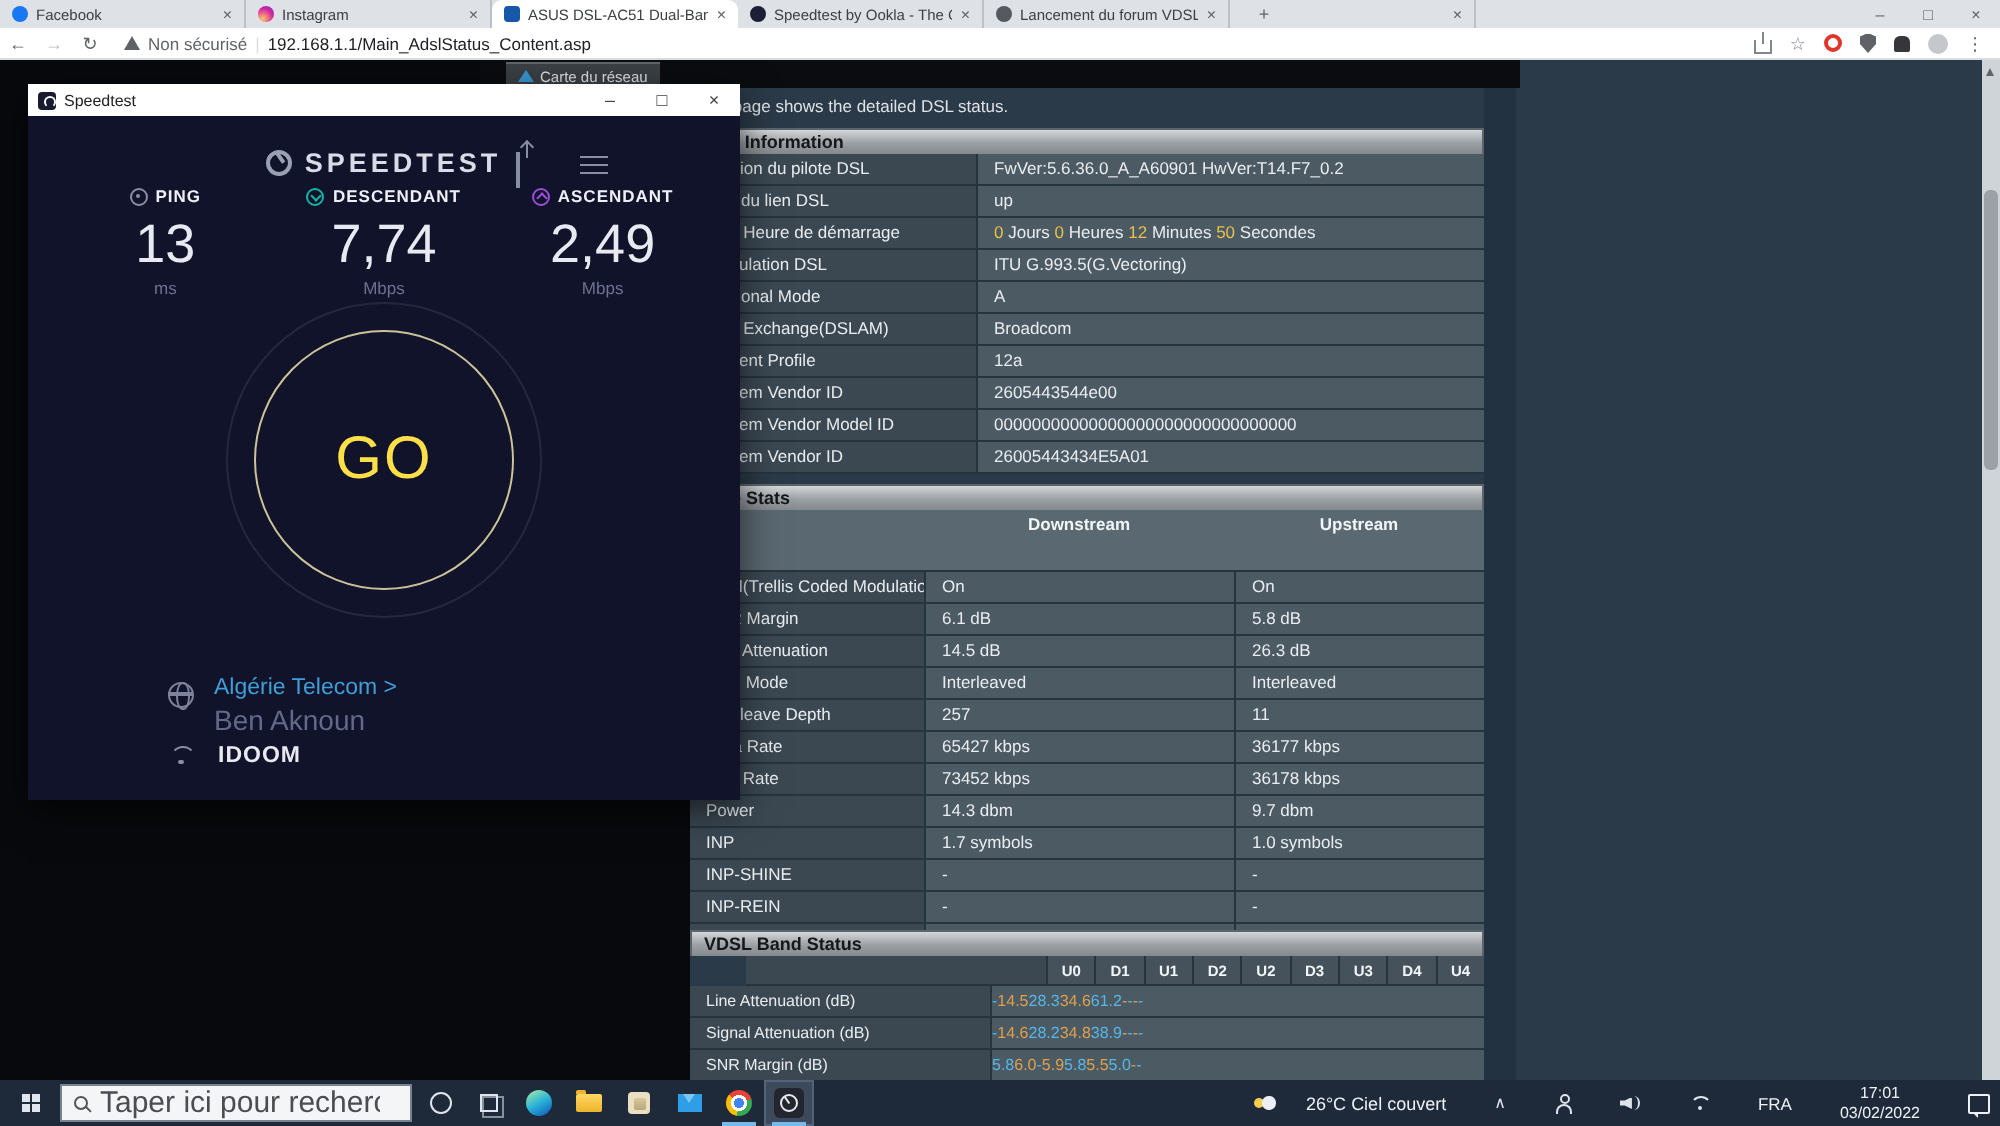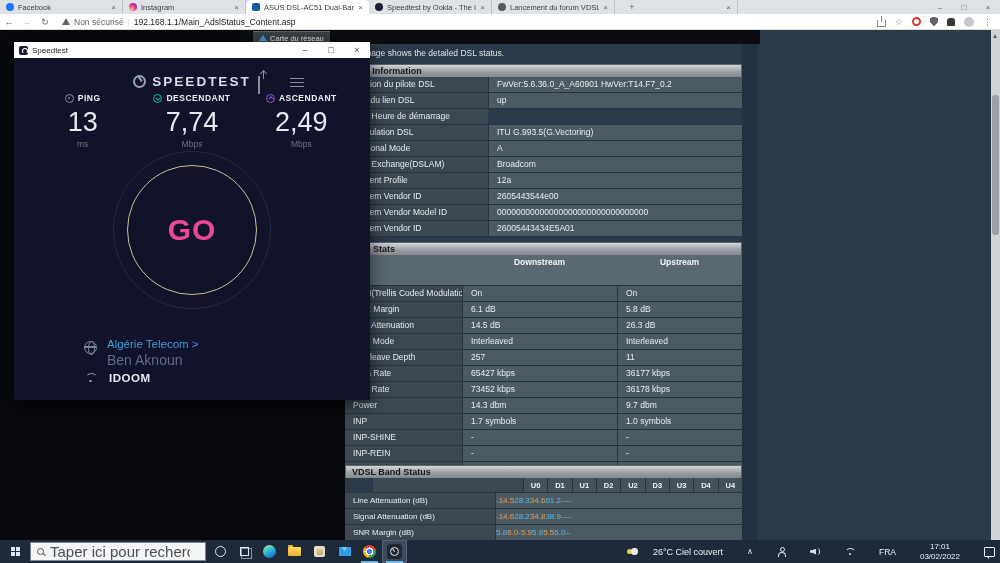--- a/index.html
+++ b/index.html
@@ -100,21 +100,21 @@
   .icon-ping::after { content:""; position:absolute; left:2.2px; top:2.2px; width:2px; height:2px; background:#8a8ea6; border-radius:50%; }
   .icon-down { border:1.3px solid #17b5a6; }
   .icon-down::after { content:""; position:absolute; left:1.8px; top:1.2px; width:3px; height:3px; border-left:1.3px solid #17b5a6; border-bottom:1.3px solid #17b5a6; transform:rotate(-45deg); }
   .icon-up { border:1.3px solid #9b4fd8; }
   .icon-up::after { content:""; position:absolute; left:1.8px; top:2.6px; width:3px; height:3px; border-left:1.3px solid #9b4fd8; border-top:1.3px solid #9b4fd8; transform:rotate(45deg); }
   .m-label { font-size:8.5px; font-weight:bold; color:#eef0f5; letter-spacing:.5px; }
   .m-value { font-size:27px; font-weight:300; color:#e8eaf2; line-height:32px; margin-top:2px; }
   .m-unit { font-size:8.5px; color:#6e7290; margin-top:1px; }
   #go-outer { position:absolute; left:99px; top:93px; width:158px; height:158px; border:1px solid rgba(255,255,255,.09); border-radius:50%; }
   #go-btn { position:absolute; left:113px; top:107px; width:130px; height:130px; border:1.5px solid #cdc298; border-radius:50%; display:flex; align-items:center; justify-content:center; }
-  #go-label { font-size:30px; font-weight:700; color:#ec4899; letter-spacing:1px; }
+  #go-label { font-size:30px; font-weight:400; color:#fde047; letter-spacing:1px; }
   #st-isp { position:absolute; left:70px; top:280px; display:flex; gap:10px; }
   .globe { width:13px; height:13px; border:1.4px solid #7e829a; border-radius:50%; position:relative; margin-top:3px; }
   .globe::before { content:""; position:absolute; left:3px; top:-1px; width:4.5px; height:11.5px; border:1.4px solid #7e829a; border-radius:50%; }
   .globe::after { content:""; position:absolute; left:-1px; top:4.2px; width:12px; height:1.4px; background:#7e829a; }
   #isp-name { font-size:11.5px; color:#3f9fd8; }
   #isp-loc { font-size:14px; color:#64688a; margin-top:2px; }
   #st-provider { position:absolute; left:70px; top:314px; display:flex; align-items:center; gap:11px; }
   .wifi { position:relative; width:14px; height:12px; }
   .wifi::before { content:""; position:absolute; left:1px; top:1px; width:11px; height:11px; border:1.4px solid #8a8ea6; border-color:#8a8ea6 transparent transparent transparent; border-radius:50%; }
   .wifi::after { content:""; position:absolute; left:5.4px; top:7.5px; width:2.6px; height:2.6px; background:#8a8ea6; border-radius:50%; }
@@ -254,20 +254,21 @@
           <div class="val">FwVer:5.6.36.0_A_A60901 HwVer:T14.F7_0.2</div>
         </div>
 
         <div class="trow">
           <div class="lbl">État du lien DSL</div>
           <div class="val">up</div>
         </div>
 
         <div class="trow">
           <div class="lbl">DSL Heure de démarrage</div>
+          <div class="val"><span class="c-y">0</span><span class="c-w"> Jours </span><span class="c-y">0</span><span class="c-w"> Heures </span><span class="c-y">12</span><span class="c-w"> Minutes </span><span class="c-y">50</span><span class="c-w"> Secondes</span></div>
         </div>
 
         <div class="trow">
           <div class="lbl">Modulation DSL</div>
           <div class="val">ITU G.993.5(G.Vectoring)</div>
         </div>
 
         <div class="trow">
           <div class="lbl">Regional Mode</div>
           <div class="val">A</div>

